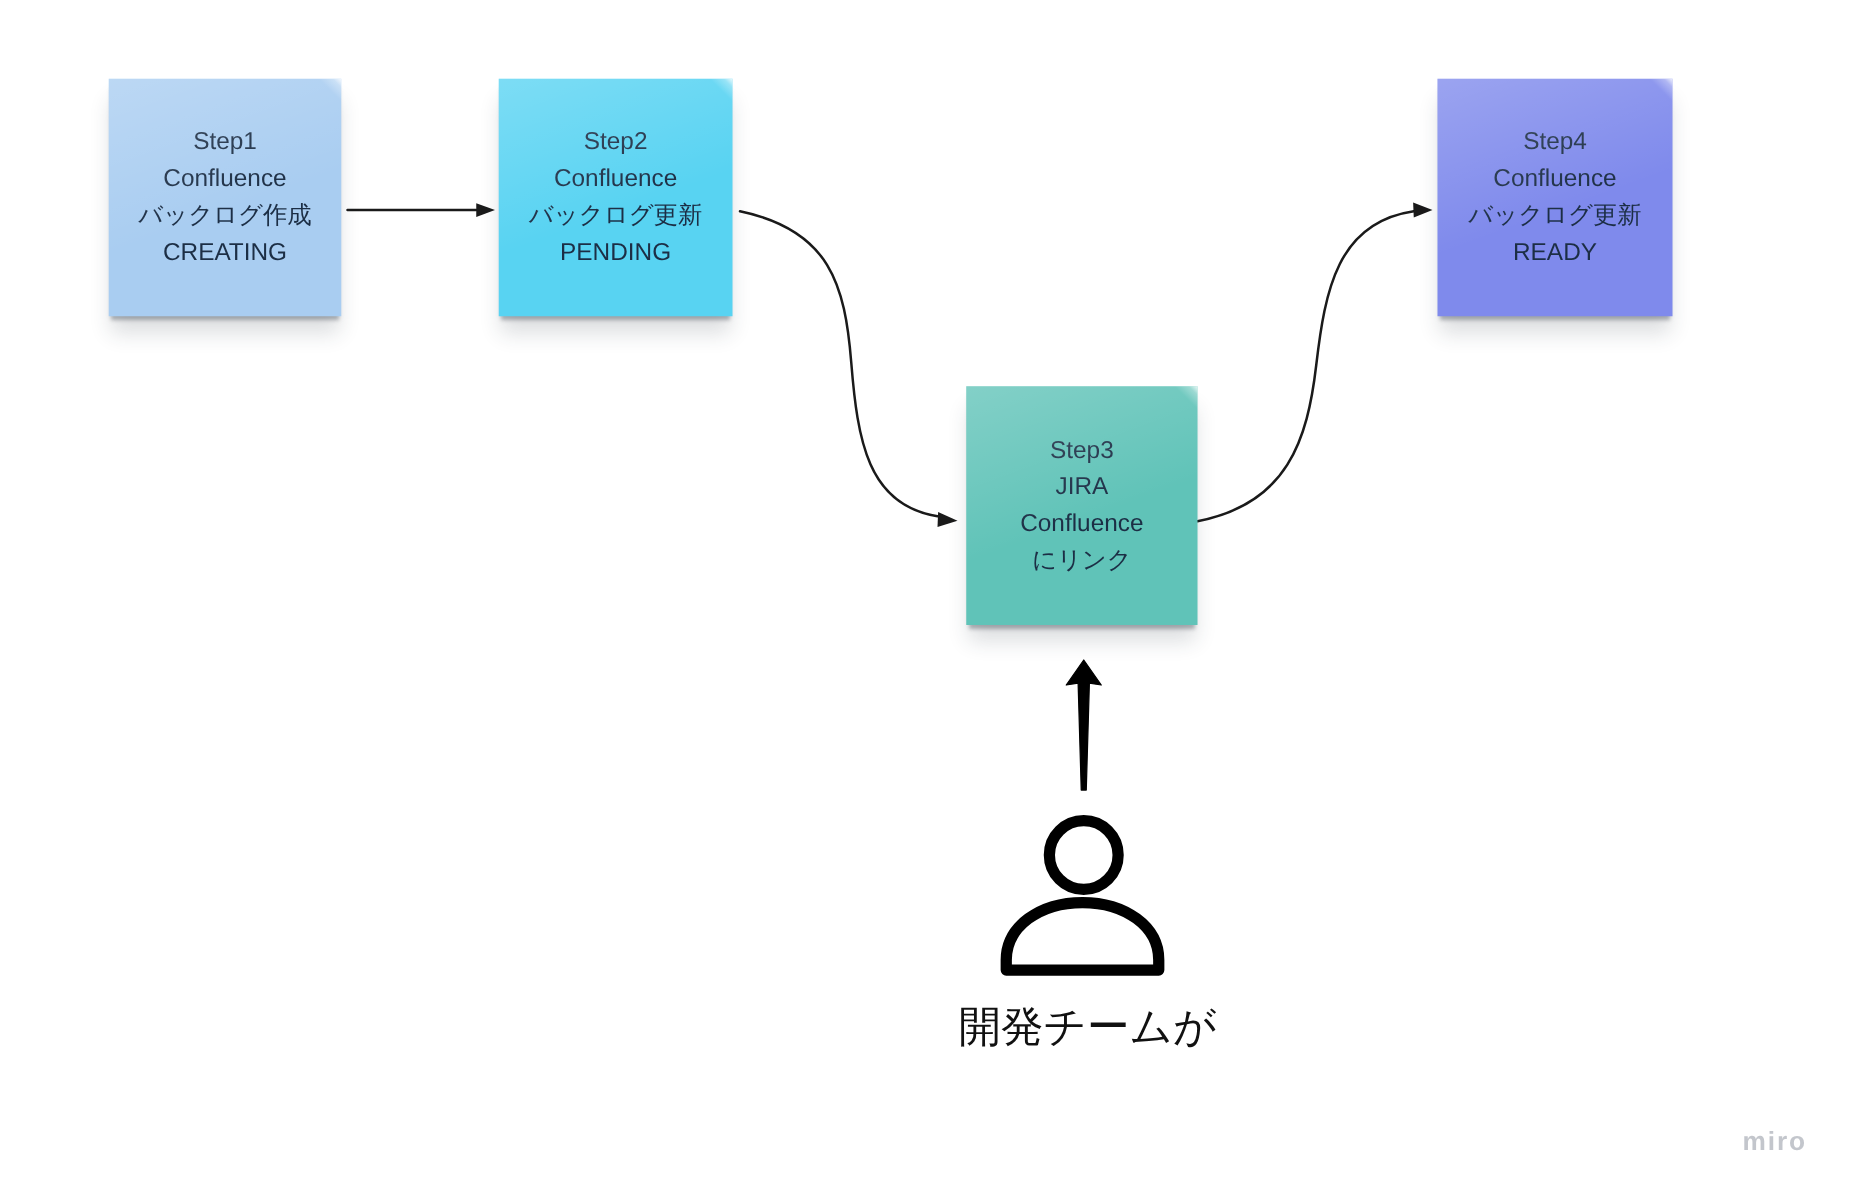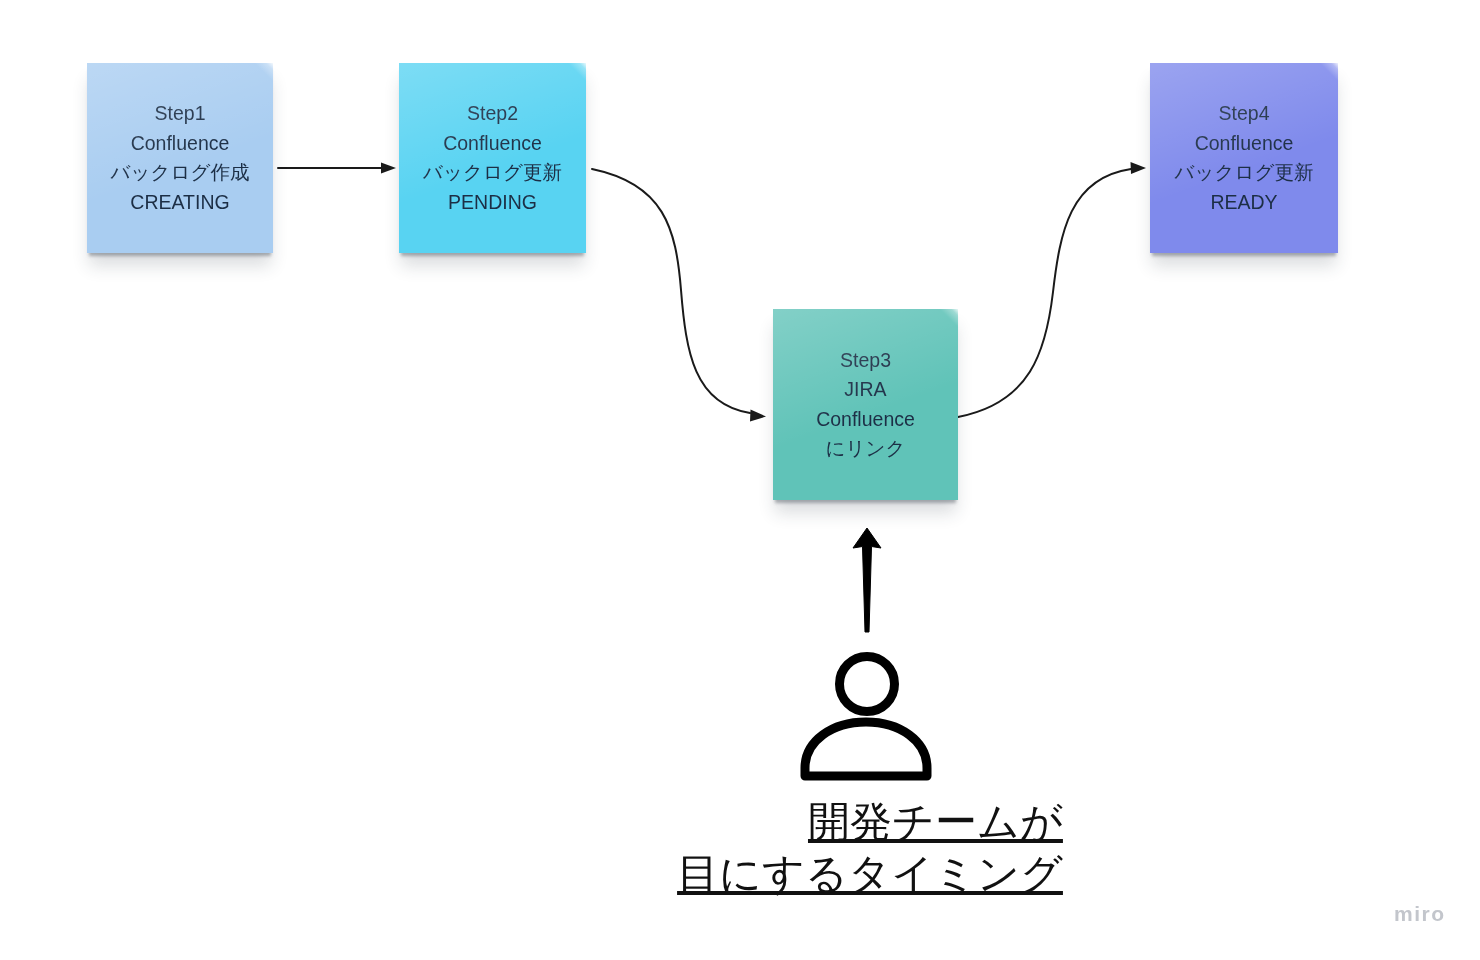--- a/index.html
+++ b/index.html
@@ -55,26 +55,25 @@
   .note-step3 { left: 773px; top: 309px; width: 185px; height: 191px; }
   .note-step4 { left: 1150px; top: 63px; width: 188px; height: 190px; }
 
   .note-line { display: block; white-space: nowrap; }
 
   .caption {
     position: absolute;
     left: 870px;
     top: 796px;
     transform: translateX(-50%);
-    text-align: right;
-    font-size: 42px;
+    text-align: left;
+    font-size: 34px;
     line-height: 52px;
     color: #111111;
     white-space: nowrap;
-    text-decoration: underline;
   }
 
   .watermark {
     position: absolute;
     left: 1394px;
     top: 902px;
     font-size: 21px;
     letter-spacing: 1.5px;
     font-weight: 700;
     color: #c3c6cc;
@@ -135,18 +134,17 @@
 
   <div class="sticky-note note-step4" style="background-color: rgb(127, 138, 236);">
     <span class="note-line">Step4</span>
     <span class="note-line">Confluence</span>
     <span class="note-line">バックログ更新</span>
     <span class="note-line">READY</span>
   </div>
 
   <div class="caption">
     <span class="note-line">開発チームが</span>
-    <span class="note-line">目にするタイミング</span>
   </div>
 
   <div class="watermark">miro</div>
 
 </div>
 
 </body></html>

